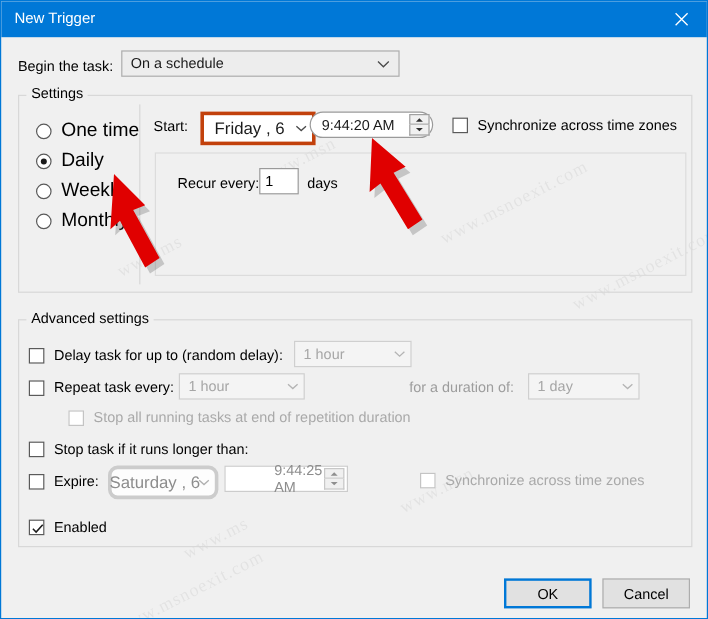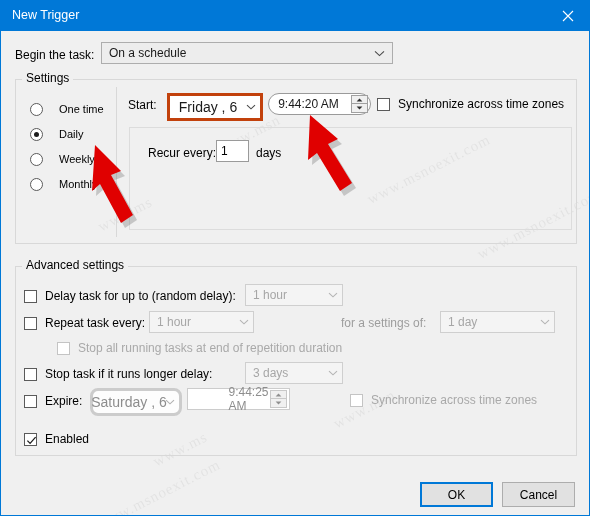--- a/index.html
+++ b/index.html
@@ -215,21 +215,21 @@
     flex: 0 0 auto;
   }
   .radio.checked::after {
     content: "";
     position: absolute;
     left: 3px; top: 3px;
     width: 5px; height: 5px;
     border-radius: 50%;
     background: #1c1c1c;
   }
-  .radio-label { margin-left: 16px; font-size: 11px; }
+  .radio-label { margin-left: 8px; font-size: 16px; }
 
   
   .cb-row {
     position: absolute;
     height: 18px;
     display: flex;
     align-items: center;
     white-space: nowrap;
     justify-content: center;
   }
@@ -295,21 +295,21 @@
 
   <div class="wm" style="left:360px; top:160px;">www.msnoexit.com</div>
   <div class="wm" style="left:95px;  top:205px;">www.ms</div>
   <div class="wm" style="left:215px; top:125px;">www.msn</div>
   <div class="wm" style="left:470px; top:215px;">www.msnoexit.com</div>
   <div class="wm" style="left:150px; top:440px;">www.ms</div>
   <div class="wm" style="left:90px;  top:485px;">www.msnoexit.com</div>
   <div class="wm" style="left:330px; top:400px;">www.msn</div>
 
   <div class="label" style="left:14px; top:47px;">Begin the task:</div>
-  <div class="combo" style="left:100px; top:41px; width:292px;">
+  <div class="combo" style="left:100px; top:41px; width:232px;">
     <span>On a schedule</span>
     <span class="chev">
       <svg width="11" height="7" viewBox="0 0 11 7">
           <path d="M1 1.3 L5.5 5.6 L10 1.3" stroke="#4a4a4a" stroke-width="1.1" fill="none"></path>
         </svg>
     </span>
   </div>
 
   <div class="group" style="left:14px; top:78px; width:562px; height:165px;"></div>
   <div class="group-title" style="left:21px; top:70px;">Settings</div>
@@ -334,21 +334,21 @@
 
   <div class="label" style="left:127px; top:97px;">Start:</div>
   <div class="datebox" style="left:166px; top:92px; width:96px;">
     <span class="dtext">Friday    ,   6</span>
     <span class="chev">
       <svg width="10" height="6" viewBox="0 0 10 6">
           <path d="M1 1.2 L5 4.8 L9 1.2" stroke="#4a4a4a" stroke-width="1.1" fill="none"></path>
         </svg>
     </span>
   </div>
-  <div class="timebox" style="left:267px; top:92px; width:103px;border-radius:11px;">
+  <div class="timebox" style="left:257px; top:92px; width:103px;border-radius:11px;">
     <span class="ttext">9:44:20 AM</span>
     <span class="spinner">
       <span class="spin-up">
         <svg width="7" height="4" viewBox="0 0 7 4">
             <path d="M3.5 0.6 L6.4 3.4 L0.6 3.4 Z" fill="#303030"></path>
           </svg>
       </span>
       <span class="spin-dn">
         <svg width="7" height="4" viewBox="0 0 7 4">
             <path d="M3.5 3.4 L0.6 0.6 L6.4 0.6 Z" fill="#303030"></path>
@@ -389,46 +389,38 @@
     <span class="cb-label">Repeat task every:</span>
   </div>
   <div class="combo dim small-chev" style="left:148px; top:310px; width:105px;">
     <span>1 hour</span>
     <span class="chev">
       <svg width="10" height="6" viewBox="0 0 10 6">
           <path d="M1 1.2 L5 4.8 L9 1.2" stroke="#b4b4b4" stroke-width="1.1" fill="none"></path>
         </svg>
     </span>
   </div>
-  <div class="label dim" style="left:340px; top:315px;">for a settings of:</div>
-  <div class="combo dim small-chev" style="left:439px; top:310px; width:115px;">
+  <div class="label dim" style="left:340px; top:315px;">for a duration of:</div>
+  <div class="combo dim small-chev" style="left:439px; top:310px; width:93px;">
     <span>1 day</span>
     <span class="chev">
       <svg width="10" height="6" viewBox="0 0 10 6">
           <path d="M1 1.2 L5 4.8 L9 1.2" stroke="#b4b4b4" stroke-width="1.1" fill="none"></path>
         </svg>
     </span>
   </div>
 
   <div class="cb-row" style="left:56px; top:338px;">
     <span class="cb dim"></span>
     <span class="cb-label dim">Stop all running tasks at end of repetition duration</span>
   </div>
 
   <div class="cb-row" style="left:23px; top:364px;">
     <span class="cb"></span>
-    <span class="cb-label">Stop task if it runs longer delay:</span>
-  </div>
-  <div class="combo dim small-chev" style="left:244px; top:361px; width:98px;">
-    <span>3 days</span>
-    <span class="chev">
-      <svg width="10" height="6" viewBox="0 0 10 6">
-          <path d="M1 1.2 L5 4.8 L9 1.2" stroke="#b4b4b4" stroke-width="1.1" fill="none"></path>
-        </svg>
-    </span>
+    <span class="cb-label">Stop task if it runs longer than:</span>
   </div>
 
   <div class="cb-row" style="left:23px; top:391px;">
     <span class="cb"></span>
     <span class="cb-label">Expire:</span>
   </div>
   <div class="datebox dim" style="left:89px; top:387px; width:92px;">
     <span class="dtext">Saturday  ,   6</span>
     <span class="chev">
       <svg width="10" height="6" viewBox="0 0 10 6">

